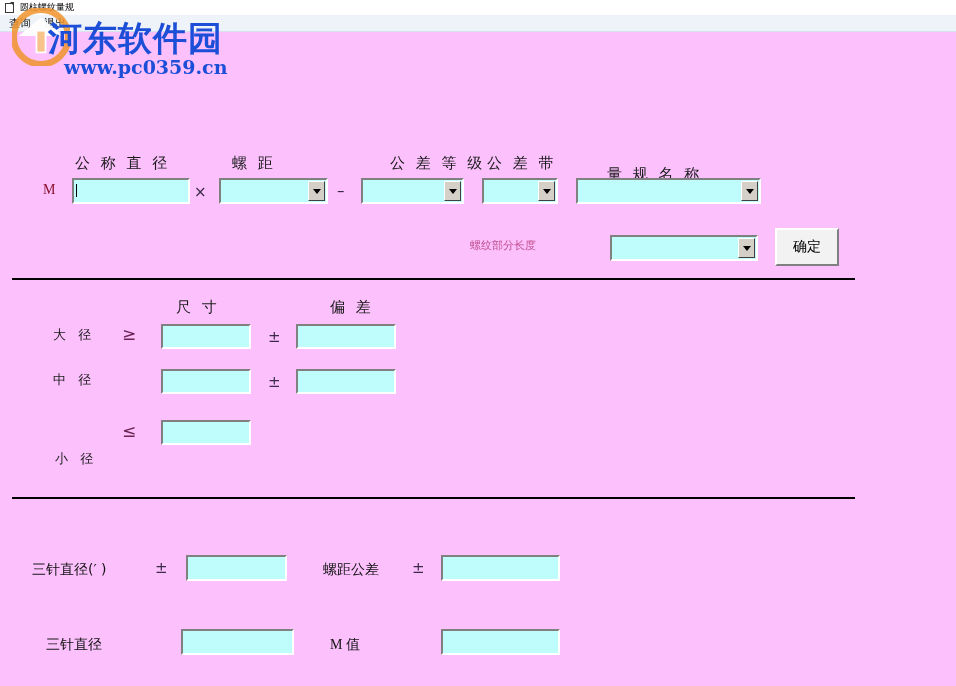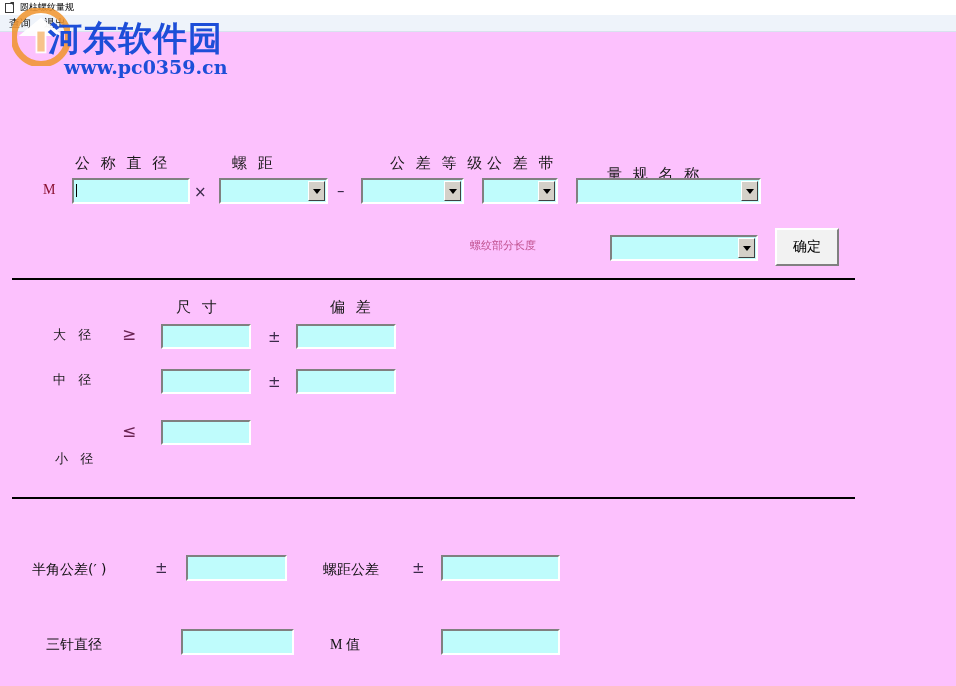--- a/index.html
+++ b/index.html
@@ -353,21 +353,21 @@
     <div class="tb" style="left:161px; top:337px; width:90px; height:25px; line-height:21px;"></div>
     <div class="lbl lbl-op" style="left:268px; top:341px;">±</div>
     <div class="tb" style="left:296px; top:337px; width:100px; height:25px; line-height:21px;"></div>
 
     <div class="lbl lbl-row" style="left:55px; top:390px;margin-top:28px;">小  径</div>
     <div class="lbl lbl-cmp" style="left:122px; top:389px;">≤</div>
     <div class="tb" style="left:161px; top:388px; width:90px; height:25px; line-height:21px;"></div>
 
     <div class="rule" style="left:12px; top:465px; width:843px;"></div>
 
-    <div class="lbl lbl-small" style="left:32px; top:529px;">半角公差(′ )</div>
+    <div class="lbl lbl-small" style="left:32px; top:529px;">三针直径(′ )</div>
     <div class="lbl lbl-op" style="left:155px; top:527px;">±</div>
     <div class="tb" style="left:186px; top:523px; width:101px; height:26px; line-height:22px;"></div>
 
     <div class="lbl lbl-small" style="left:323px; top:529px;">螺距公差</div>
     <div class="lbl lbl-op" style="left:412px; top:527px;">±</div>
     <div class="tb" style="left:441px; top:523px; width:119px; height:26px; line-height:22px;"></div>
 
     <div class="lbl lbl-small" style="left:46px; top:604px;font-family:Liberation Mono, monospace;">三针直径</div>
     <div class="tb" style="left:181px; top:597px; width:113px; height:26px; line-height:22px;"></div>
 

